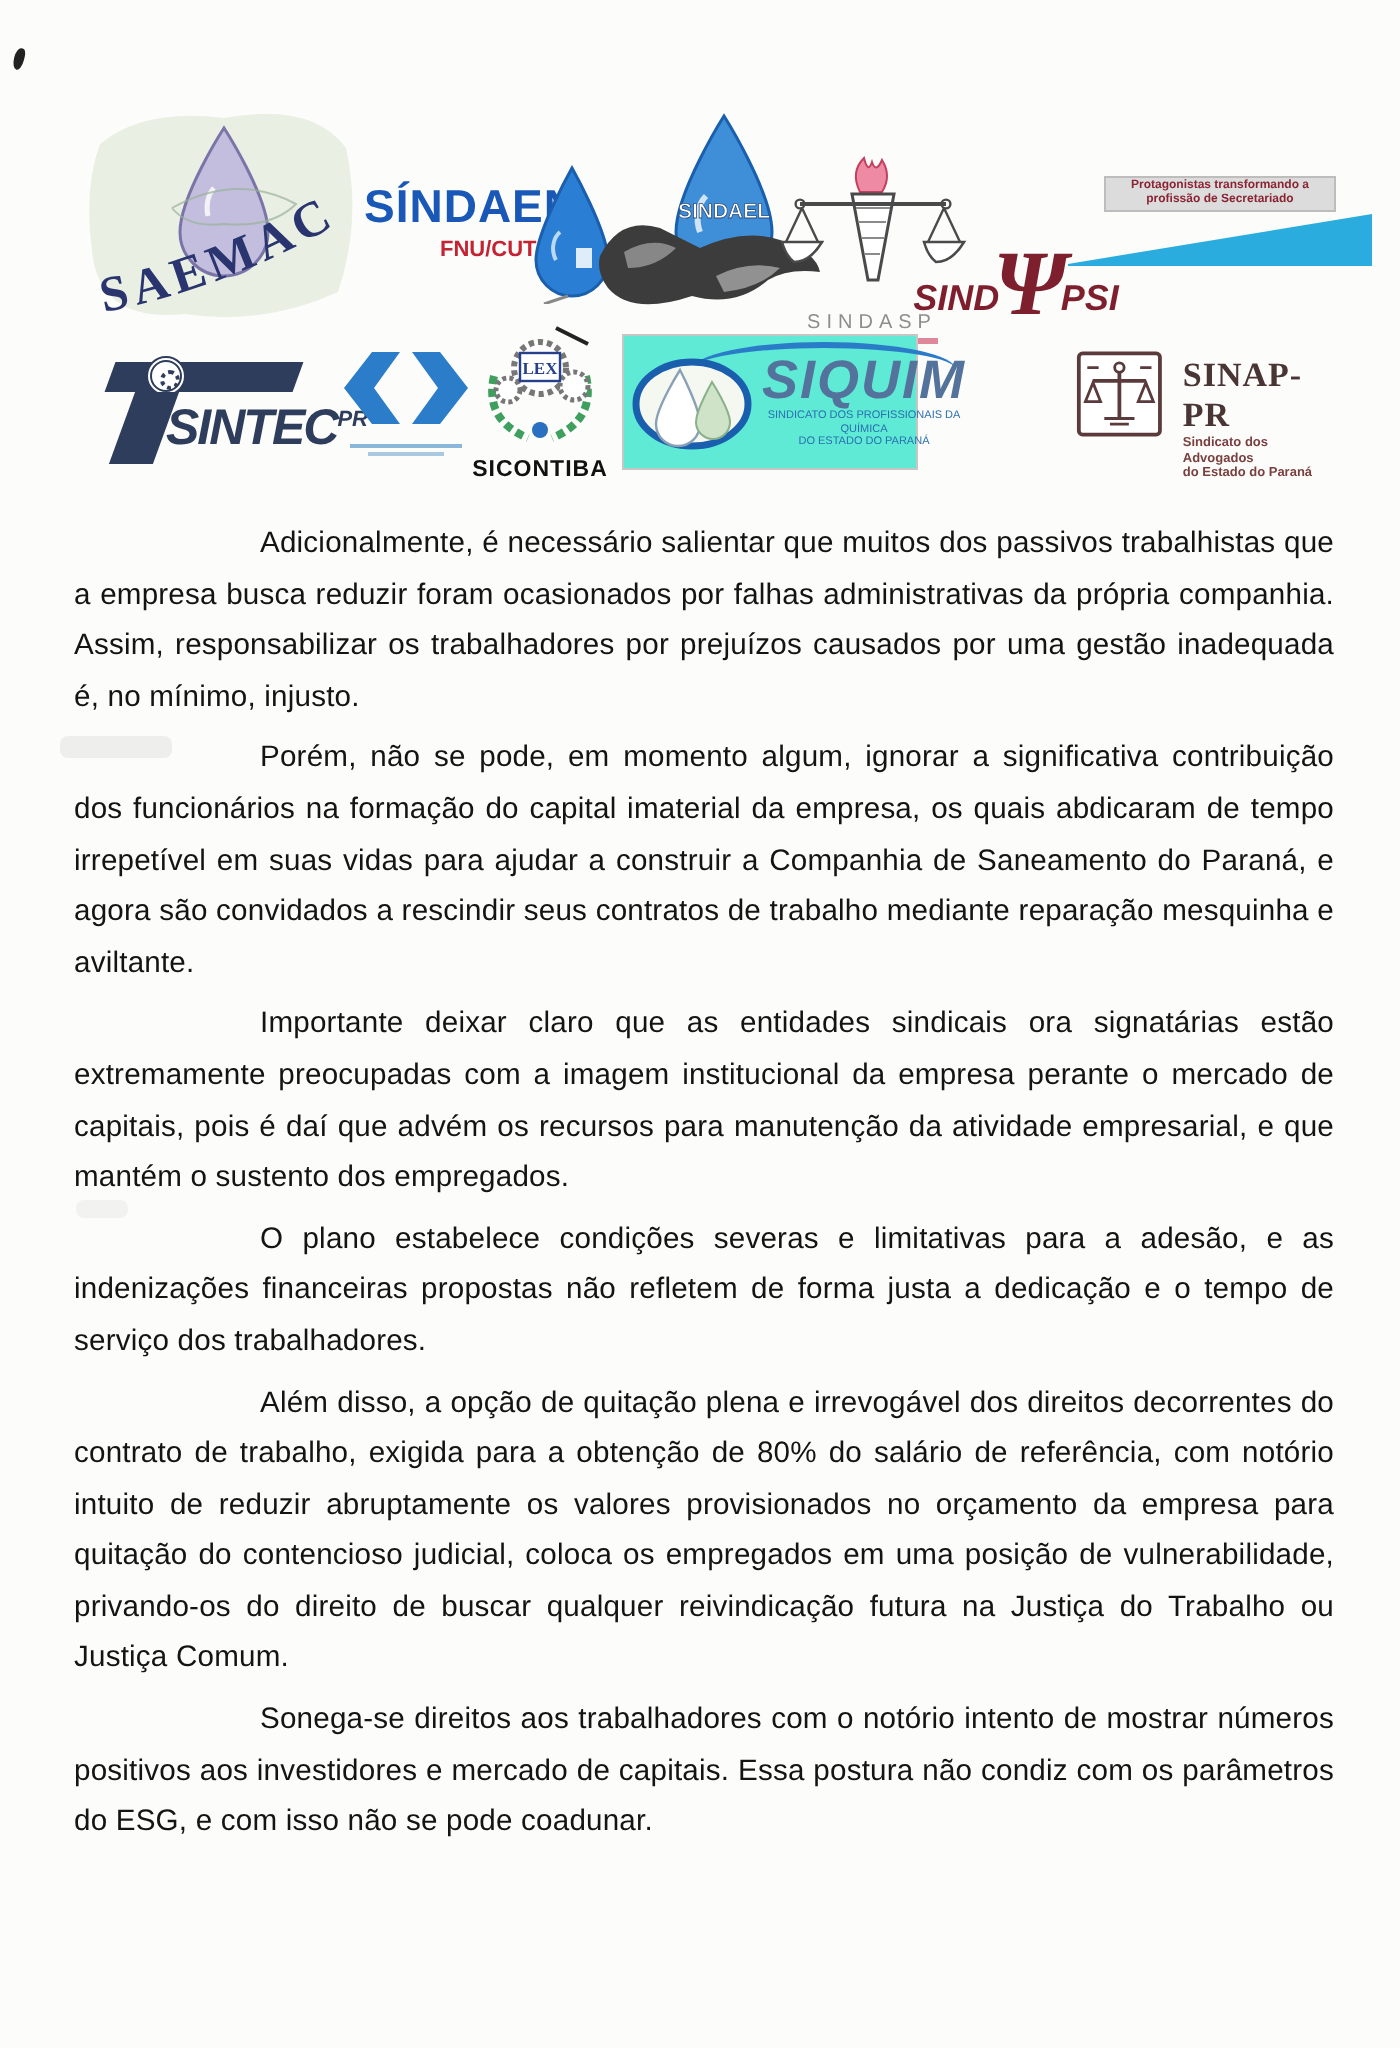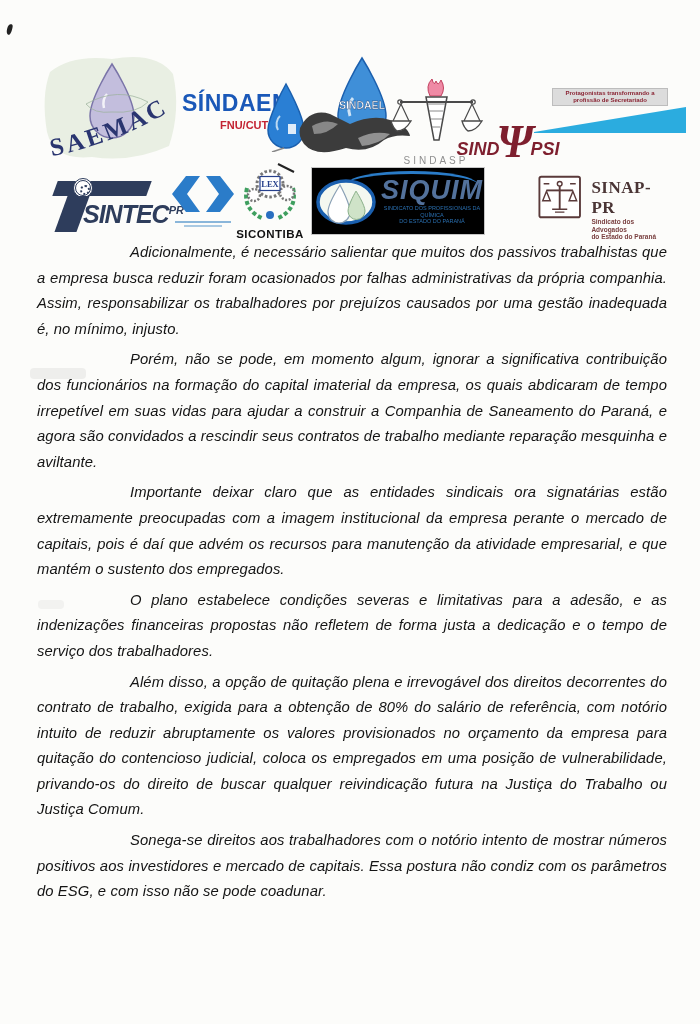--- a/index.html
+++ b/index.html
@@ -65,38 +65,38 @@
   .sintec-name sup { font-size:11px; letter-spacing:0;margin-top:48px; }
   
   .admin-logo { left:170px; top:172px; width:66px; height:64px; }
   .admin-lines { margin:1px auto 0; }
   .admin-line1 { width:56px; height:2px; background:#8ab6da; margin:0 auto; }
   .admin-line2 { width:38px; height:2px; background:#a9c9e2; margin:2px auto 0; }
   
   .sicontiba { left:233px; top:162px; width:74px; height:80px; text-align:center; }
   .sicontiba-label { font-size:11.5px; font-weight:bold; color:#111; letter-spacing:.5px; }
   
-  .siquim { left:311px; top:167px; width:174px; height:68px; background:#000000;
+  .siquim { left:311px; top:167px; width:148px; height:68px; background:#5eead4;
     border:1px solid #c6c6c6; }
   .siquim-topline { position:absolute; left:34px; top:3px; width:132px; height:14px;
     border-top:3px solid #2a7cc8; border-radius:50%/100% 100% 0 0; }
   .siquim-mark { position:absolute; left:3px; top:9px; }
   .siquim-text { position:absolute; left:68px; top:8px; width:104px; text-align:center; }
   .siquim-name { font-size:27px; font-weight:900; font-style:italic; color:#53729c;
     letter-spacing:1px; line-height:28px; }
   .siquim-sub { margin-top:1px; }
   .siquim-sub div { font-size:5.5px; color:#2a6fb0; line-height:6.5px; }
   
   .sinap { left:538px; top:174px; width:132px; height:58px; display:flex; gap:10px;
     align-items:flex-start; }
   .sinap-name { font-family:"Liberation Serif", serif; font-size:17px; font-weight:bold;
     color:#4a3535; letter-spacing:.5px; margin-top:4px; }
   .sinap-sub div { font-size:6.5px; font-weight:bold; color:#7a4040; line-height:7.5px; }
   
-  .doc-body { position:absolute; left:37px; top:240px; width:630px;font-style:italic; }
+  .doc-body { position:absolute; left:37px; top:260px; width:630px; }
   .doc-body p { font-size:14.8px; line-height:25.6px; text-align:justify;
     text-indent:93px; margin-bottom:5px; color:#141414; letter-spacing:.1px; }
   
   .doc-footer { position:absolute; left:0; top:944px; width:700px; text-align:center; }
   .doc-footer div { font-size:13.2px; font-weight:bold; color:#1b1b1b; line-height:18px; }
 </style>
 </head>
 <body>
 
 <div class="page">

